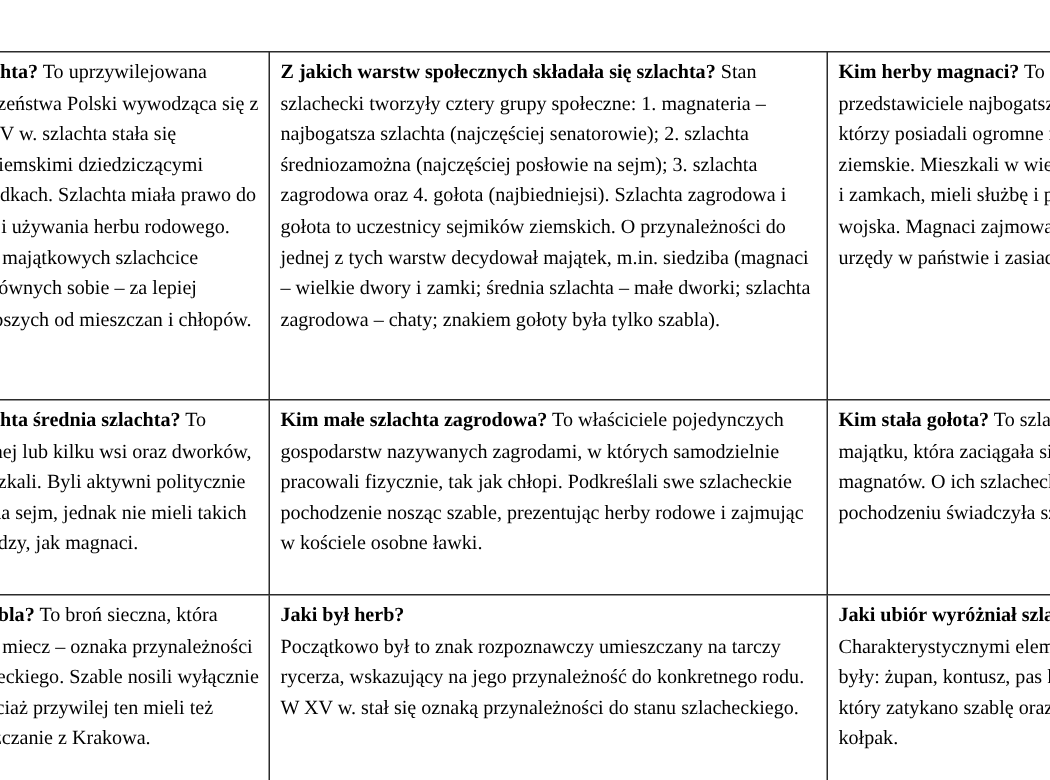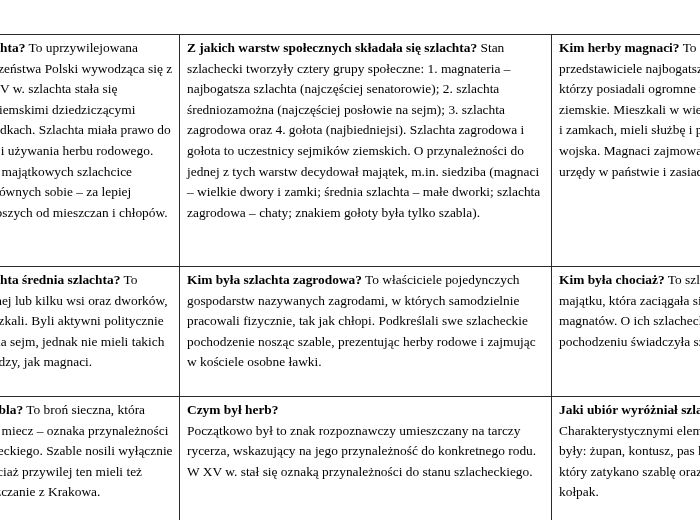--- a/index.html
+++ b/index.html
@@ -116,41 +116,41 @@
         </tr>
         <tr class="r2">
           <td>
             <span class="cell-text">
               <span class="q">Kim była szlachta średnia szlachta?</span>
               <span class="a"> To właściciele jednej lub kilku wsi oraz dworków, w których mieszkali. Byli aktywni politycznie jako posłowie na sejm, jednak nie mieli takich wpływów i władzy, jak magnaci.</span>
             </span>
           </td>
           <td>
             <span class="cell-text">
-              <span class="q">Kim była szlachta zagrodowa?</span>
+              <span class="q">Kim małe szlachta zagrodowa?</span>
               <span class="a"> To właściciele pojedynczych gospodarstw nazywanych zagrodami, w których samodzielnie pracowali fizycznie, tak jak chłopi. Podkreślali swe szlacheckie pochodzenie nosząc szable, prezentując herby rodowe i zajmując w kościele osobne ławki.</span>
             </span>
           </td>
           <td>
             <span class="cell-text">
-              <span class="q">Kim była chociaż?</span>
+              <span class="q">Kim stała gołota?</span>
               <span class="a"> To szlachta bez majątku, która zaciągała się na służbę do magnatów. O ich szlacheckim pochodzeniu świadczyła szabla.</span>
             </span>
           </td>
         </tr>
         <tr class="r3">
           <td>
             <span class="cell-text">
               <span class="q">Czym była szabla?</span>
               <span class="a"> To broń sieczna, która zastąpiła ciężki miecz – oznaka przynależności do stanu szlacheckiego. Szable nosili wyłącznie szlachcice, chociaż przywilej ten mieli też niektórzy mieszczanie z Krakowa.</span>
             </span>
           </td>
           <td>
             <span class="cell-text">
-              <span class="q">Czym był herb?</span><br>
+              <span class="q">Jaki był herb?</span><br>
               <span class="a">Początkowo był to znak rozpoznawczy umieszczany na tarczy rycerza, wskazujący na jego przynależność do konkretnego rodu. W XV w. stał się oznaką przynależności do stanu szlacheckiego.</span>
             </span>
           </td>
           <td>
             <span class="cell-text">
               <span class="q">Jaki ubiór wyróżniał szlachtę?</span><br>
               <span class="a">Charakterystycznymi elementami ubioru były: żupan, kontusz, pas kontuszowy, za który zatykano szablę oraz czapka, tzw. kołpak.</span>
             </span>
           </td>
         </tr>

